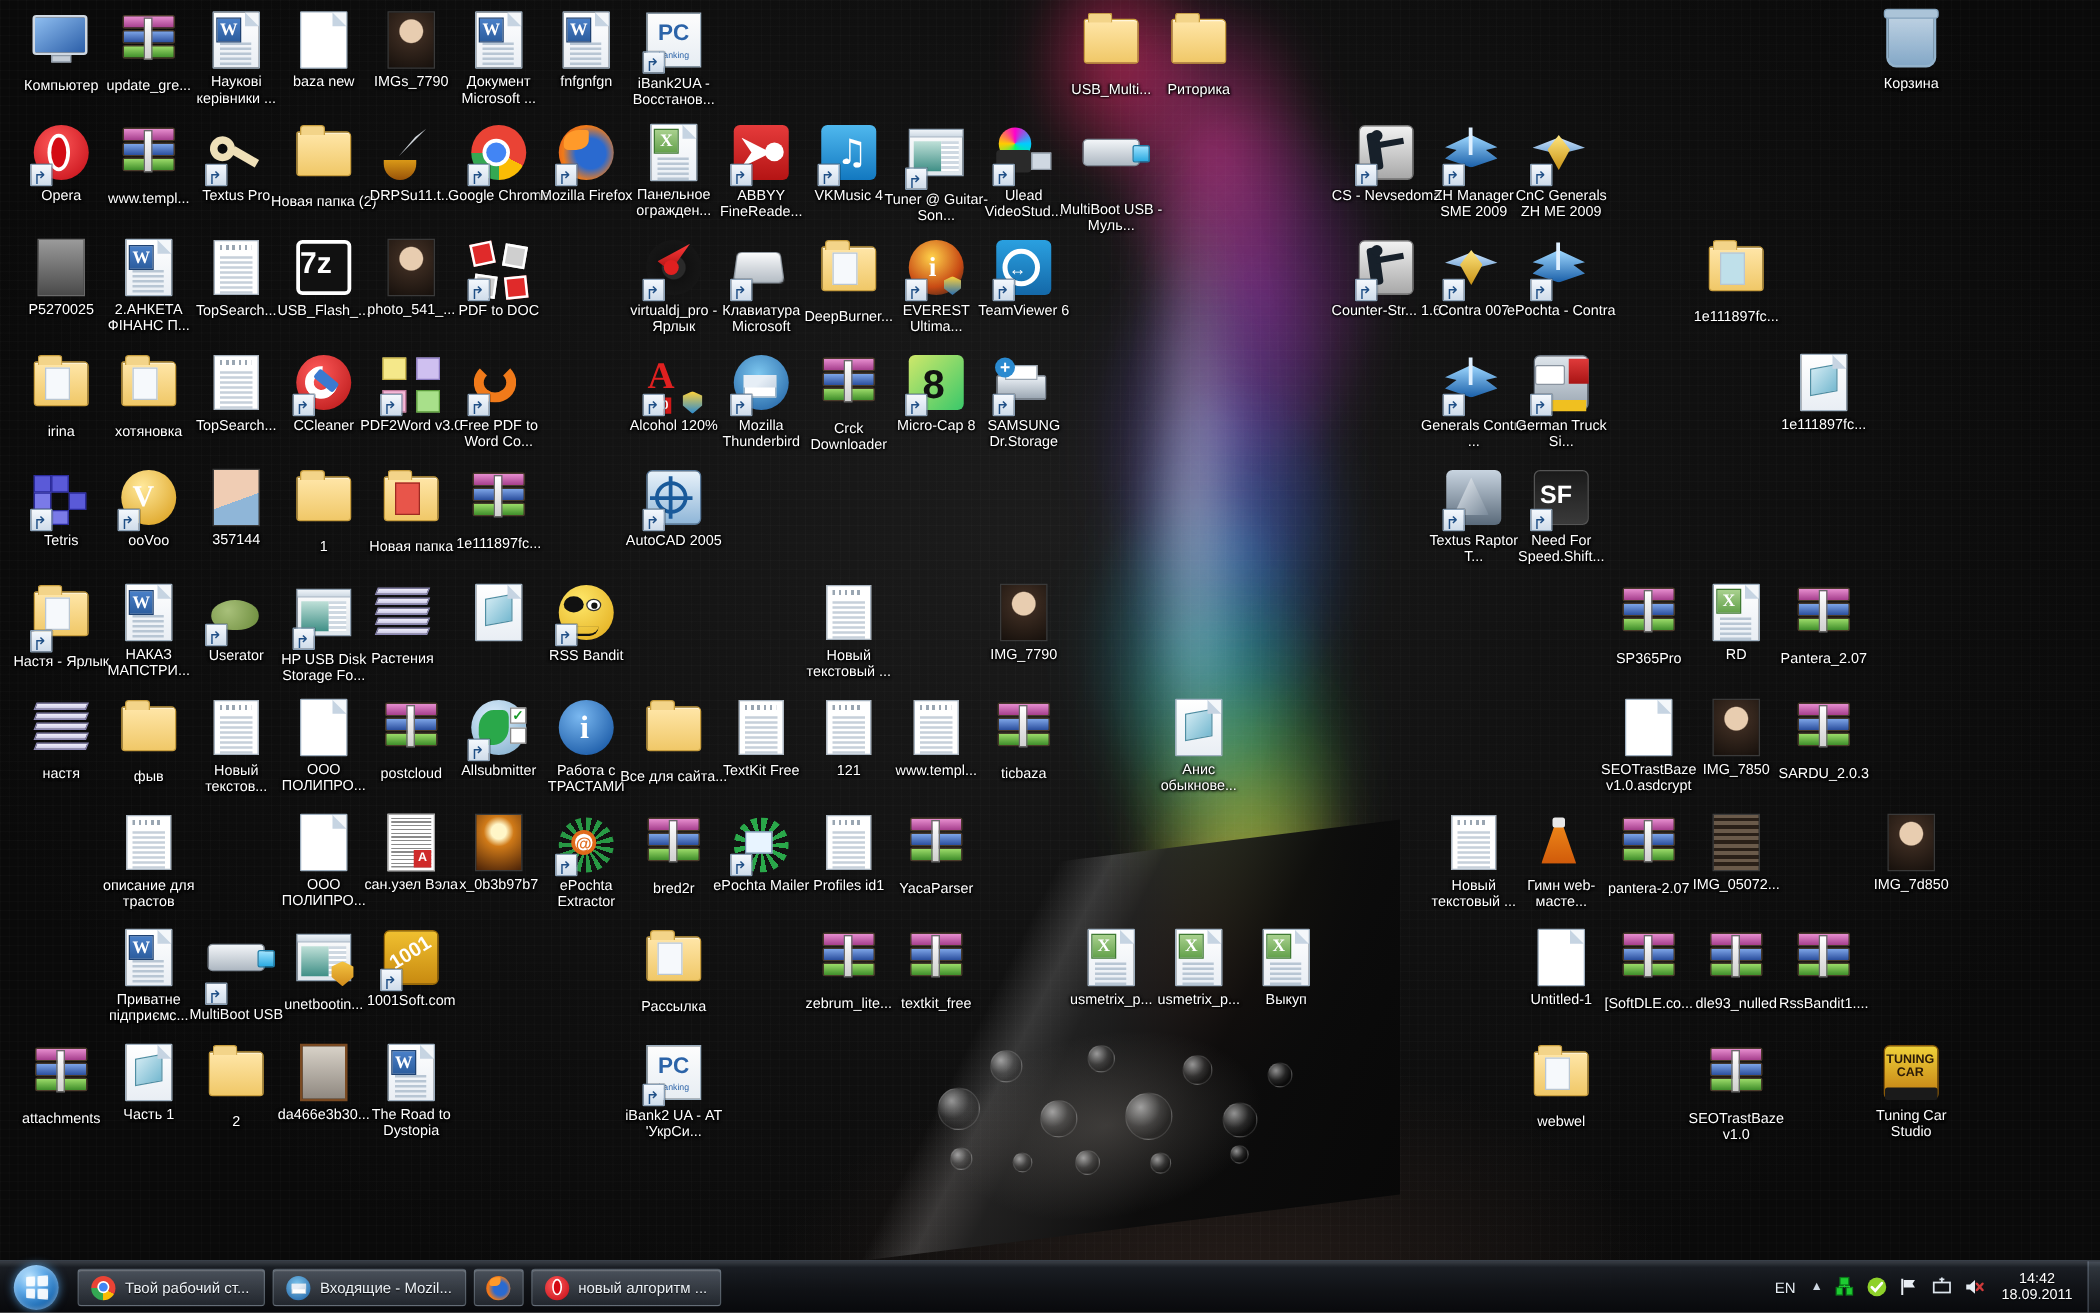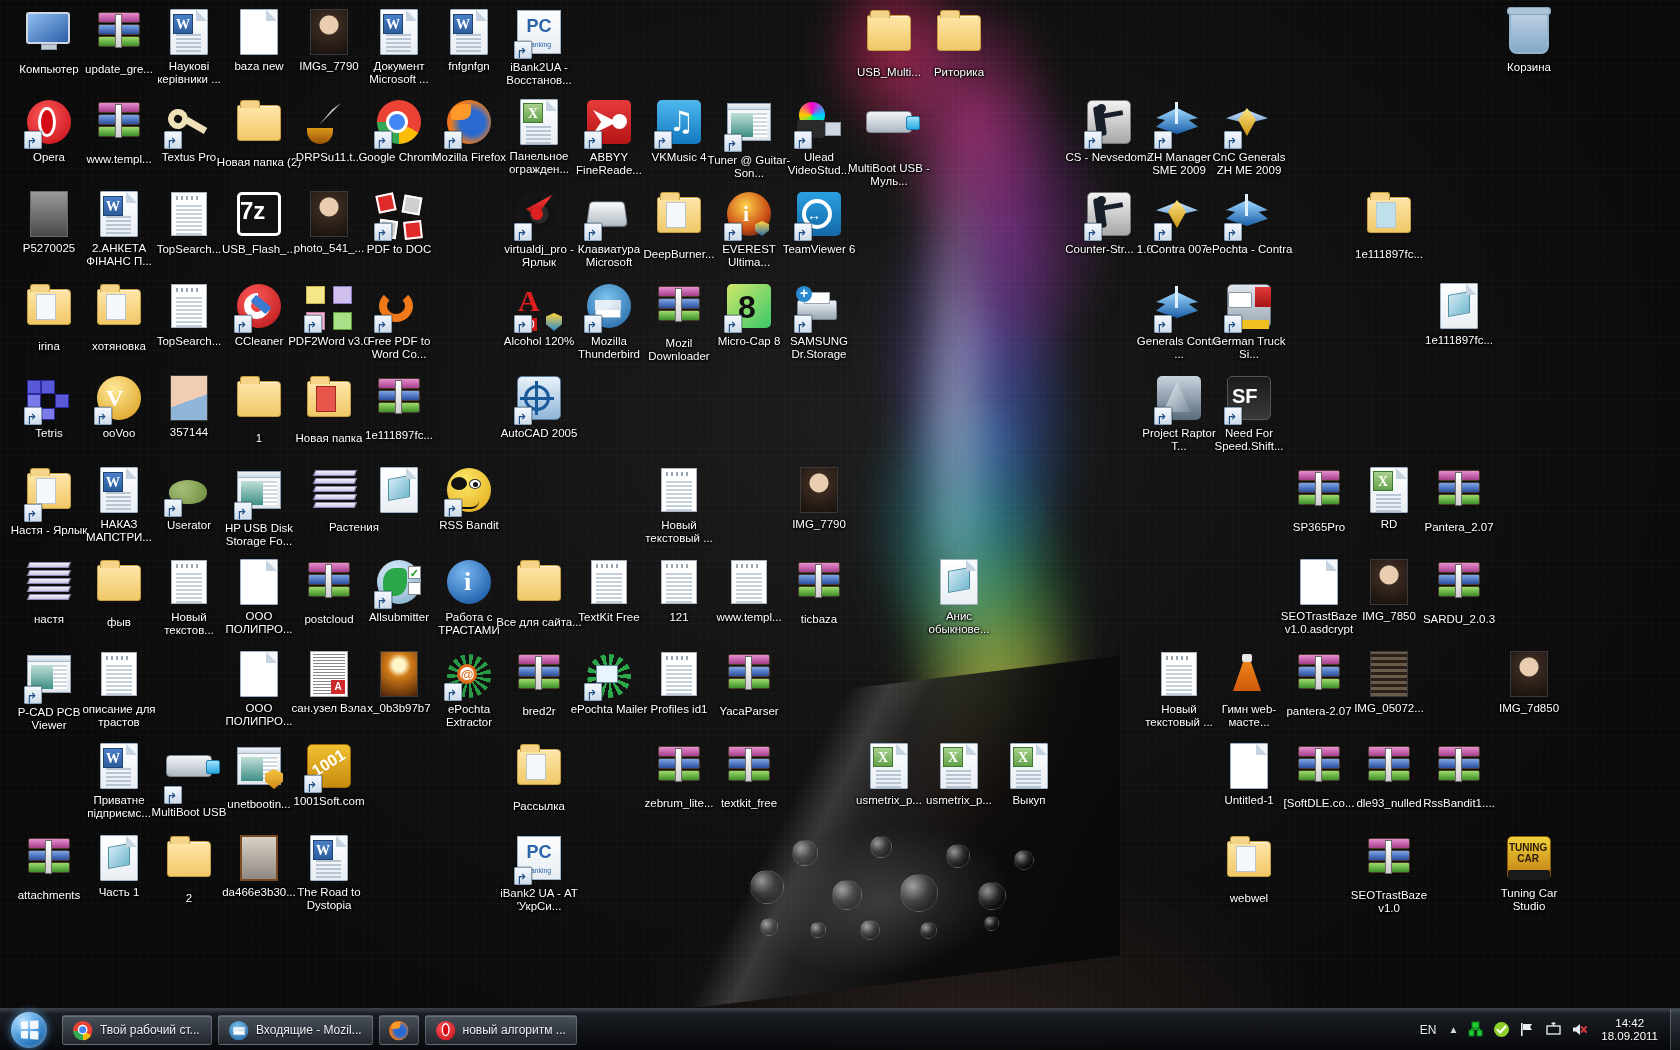--- a/index.html
+++ b/index.html
@@ -664,21 +664,21 @@
     </div>
     <div class="icon" style="left: 635px; top: 282px;">
       <div class="glyph">
         <div class="a-rar">
           <span></span>
           <span></span>
           <span></span>
           <i></i>
         </div>
       </div>
-      <div class="lbl">Mozil Downloader</div>
+      <div class="lbl">Crck Downloader</div>
     </div>
     <div class="icon" style="left: 705px; top: 282px;">
       <div class="glyph sc">
         <div class="a-sq" style="background:linear-gradient(135deg,#cfe86a,#3ac86a)">
           <div style="position:absolute;left:13px;top:3px;color:#111;font:bold 32px 'Liberation Sans',sans-serif;line-height:40px">8</div>
         </div>
       </div>
       <div class="lbl">Micro-Cap 8</div>
     </div>
     <div class="icon" style="left: 775px; top: 282px;">
@@ -778,21 +778,21 @@
         </div>
       </div>
       <div class="lbl">AutoCAD 2005</div>
     </div>
     <div class="icon" style="left: 1135px; top: 374px;">
       <div class="glyph sc">
         <div class="a-sq" style="background:linear-gradient(#c8d4e0,#5a6a7a)">
           <div style="position:absolute;left:8px;top:6px;width:28px;height:30px;background:linear-gradient(135deg,#eef3f8,#7a8a9a);clip-path:polygon(50% 0,100% 100%,0 100%)"></div>
         </div>
       </div>
-      <div class="lbl">Project Raptor T...</div>
+      <div class="lbl">Textus Raptor T...</div>
     </div>
     <div class="icon" style="left: 1205px; top: 374px;">
       <div class="glyph sc">
         <div class="a-sq" style="background:linear-gradient(#1a1a1a,#3a3a3a);border:1px solid #555">
           <div style="position:absolute;left:7px;top:9px;color:#fff;font:bold 20px 'Liberation Sans',sans-serif">SF</div>
         </div>
       </div>
       <div class="lbl">Need For Speed.Shift...</div>
     </div>
     <div class="icon" style="left: 5px; top: 466px;">
@@ -828,21 +828,21 @@
     <div class="icon" style="left: 215px; top: 466px;">
       <div class="glyph sc">
         <div class="a-win">
           <div class="tb"></div>
           <div class="bd"></div>
           <div class="rt"></div>
         </div>
       </div>
       <div class="lbl">HP USB Disk Storage Fo...</div>
     </div>
-    <div class="icon" style="left: 291px; top: 466px; text-align: right;">
+    <div class="icon" style="left: 278px; top: 466px;">
       <div class="glyph">
         <div class="a-stack">
           <span style="top:0"></span>
           <span style="top:8px"></span>
           <span style="top:16px"></span>
           <span style="top:24px"></span>
           <span style="top:32px"></span>
         </div>
       </div>
       <div class="lbl">Растения</div>
@@ -1081,30 +1081,20 @@
     <div class="icon" style="left: 1415px; top: 558px;">
       <div class="glyph">
         <div class="a-rar">
           <span></span>
           <span></span>
           <span></span>
           <i></i>
         </div>
       </div>
       <div class="lbl">SARDU_2.0.3</div>
-    </div>
-    <div class="icon" style="left: 5px; top: 650px;">
-      <div class="glyph sc">
-        <div class="a-win">
-          <div class="tb"></div>
-          <div class="bd"></div>
-          <div class="rt"></div>
-        </div>
-      </div>
-      <div class="lbl">P-CAD PCB Viewer</div>
     </div>
     <div class="icon" style="left: 75px; top: 650px;">
       <div class="glyph">
         <div class="a-note">
           <span class="ln" style="top:12px"></span>
           <span class="ln" style="top:16px"></span>
           <span class="ln" style="top:20px"></span>
           <span class="ln" style="top:24px"></span>
           <span class="ln" style="top:28px"></span>
           <span class="ln" style="top:32px"></span>

